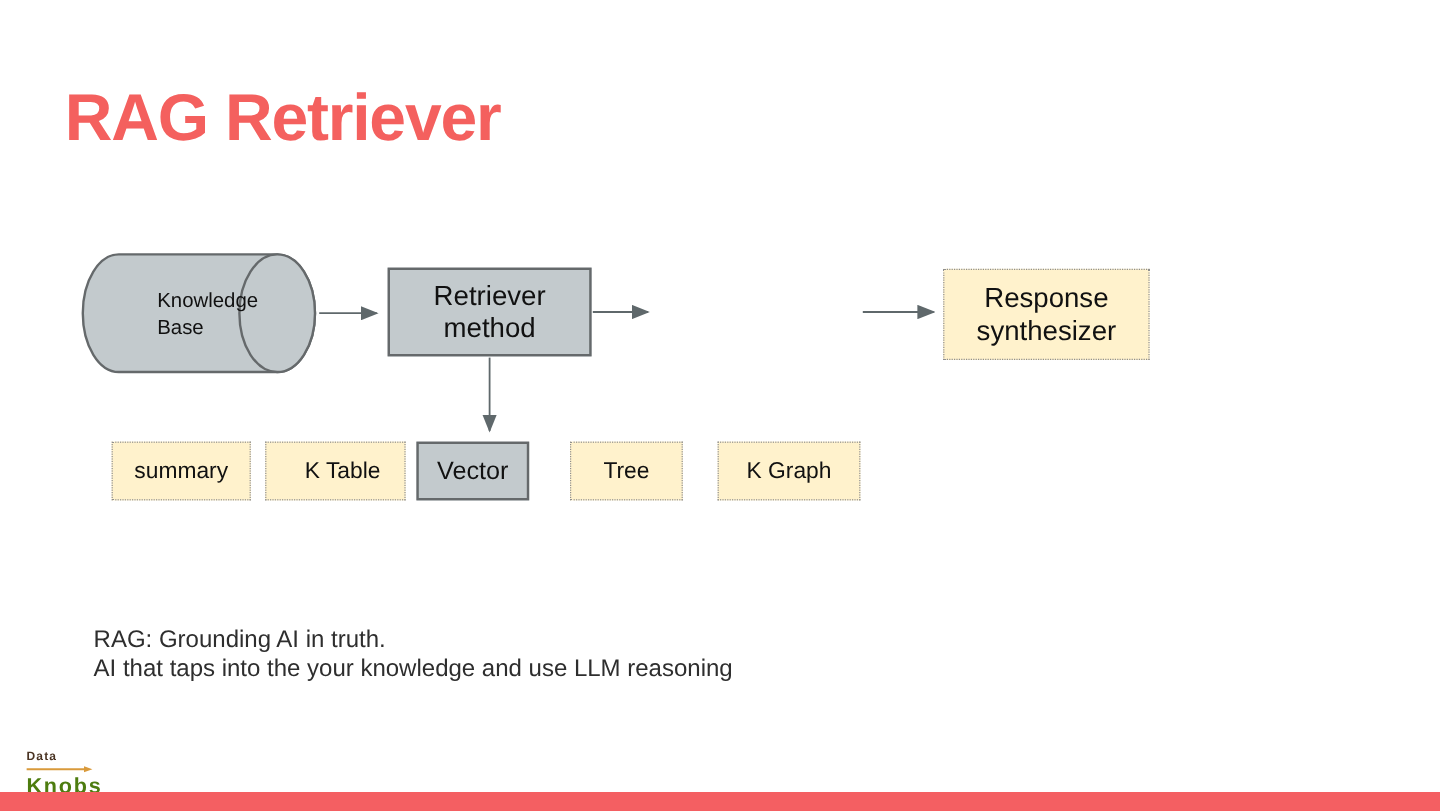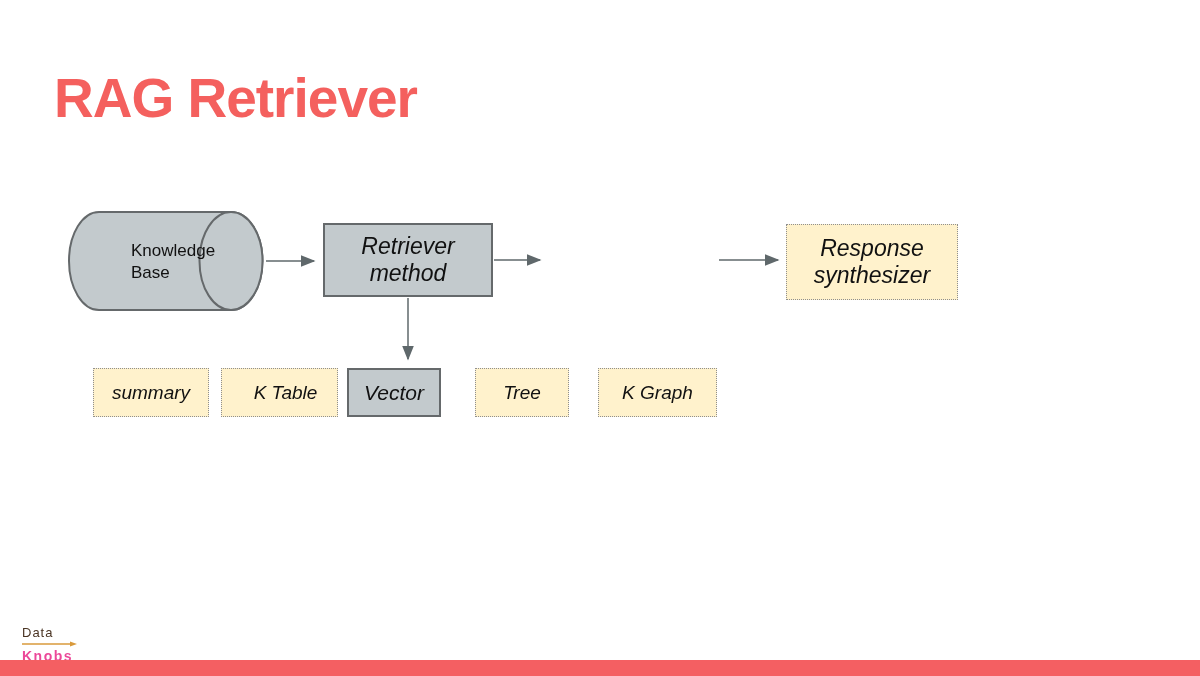--- a/index.html
+++ b/index.html
@@ -12,21 +12,21 @@
     margin:0 auto;
   }
   .slide-title{
     position:absolute;left:54px;top:66px;
     font-size:55px;font-weight:700;letter-spacing:-1px;
     color:#F4605E;margin:0;
   }
   .diagram-svg{position:absolute;left:0;top:0;width:1200px;height:676px;}
   .node{
     position:absolute;display:flex;align-items:center;justify-content:center;
-    text-align:center;color:#111111;box-sizing:border-box;font-style:italic;
+    text-align:center;color:#111111;box-sizing:border-box;
   }
   .node-gray{background:#C3CACD;border:2px solid #65696B;}
   .node-cream{background:#FFF2CC;border:1px dotted #8F8F8F;}
   .node-label{display:block;}
   .node-retriever{left:323px;top:223px;width:170px;height:74px;font-size:23px;}
   .node-retriever .node-label{width:112px;}
   .node-nodepost{left:548px;top:222px;width:171px;height:76px;font-size:23px;}
   .node-nodepost .node-label{width:122px;}
   .node-response{left:786px;top:224px;width:172px;height:76px;font-size:23px;}
   .node-response .node-label{width:134px;}
@@ -38,23 +38,23 @@
   .opt-summary{left:93px;width:116px;}
   .opt-ktable{left:221px;width:117px;padding-left:12px;}
   .opt-vector{left:347px;width:94px;font-size:21px;text-align:center;}
   .opt-tree{left:475px;width:94px;}
   .opt-kgraph{left:598px;width:119px;}
   .description{
     position:absolute;left:78px;top:521px;
     font-size:20px;line-height:24px;color:#2E2E2E;
   }
   .logo{position:absolute;left:22px;top:626px;line-height:1;}
-  .logo-data{font-size:13px;font-weight:400;color:#4A3423;letter-spacing:1px;display:block;}
+  .logo-data{font-size:10px;font-weight:700;color:#4A3423;letter-spacing:1px;display:block;}
   .logo-underline{display:block;margin:2px 0 2px 0;}
-  .logo-knobs{font-size:14px;font-weight:700;color:#ec4899;letter-spacing:1.5px;display:block;}
+  .logo-knobs{font-size:18px;font-weight:700;color:#4d7c0f;letter-spacing:1.5px;display:block;}
   .footer-bar{
     position:absolute;left:0;bottom:0;width:1200px;height:16px;
     background:#F45F62;
   }
 </style>
 </head>
 <body>
 
 <div class="slide">
 
@@ -98,20 +98,24 @@
   <div class="node node-gray opt opt-vector">
     <span class="node-label">Vector</span>
   </div>
   <div class="node node-cream opt opt-tree">
     <span class="node-label">Tree</span>
   </div>
   <div class="node node-cream opt opt-kgraph">
     <span class="node-label">K Graph</span>
   </div>
 
+  <div class="description">
+    <div>RAG: Grounding AI in truth.</div>
+    <div>AI that taps into the your knowledge and use LLM reasoning</div>
+  </div>
 
   <div class="logo">
     <span class="logo-data">Data</span>
     <svg class="logo-underline" width="56" height="6" viewBox="0 0 56 6" xmlns="http://www.w3.org/2000/svg">
       <line x1="0" y1="3" x2="48" y2="3" stroke="#D99A3B" stroke-width="1.6"></line>
       <path d="M48 0.5 L55 3 L48 5.5 Z" fill="#D99A3B"></path>
     </svg>
     <span class="logo-knobs">Knobs</span>
   </div>
 

